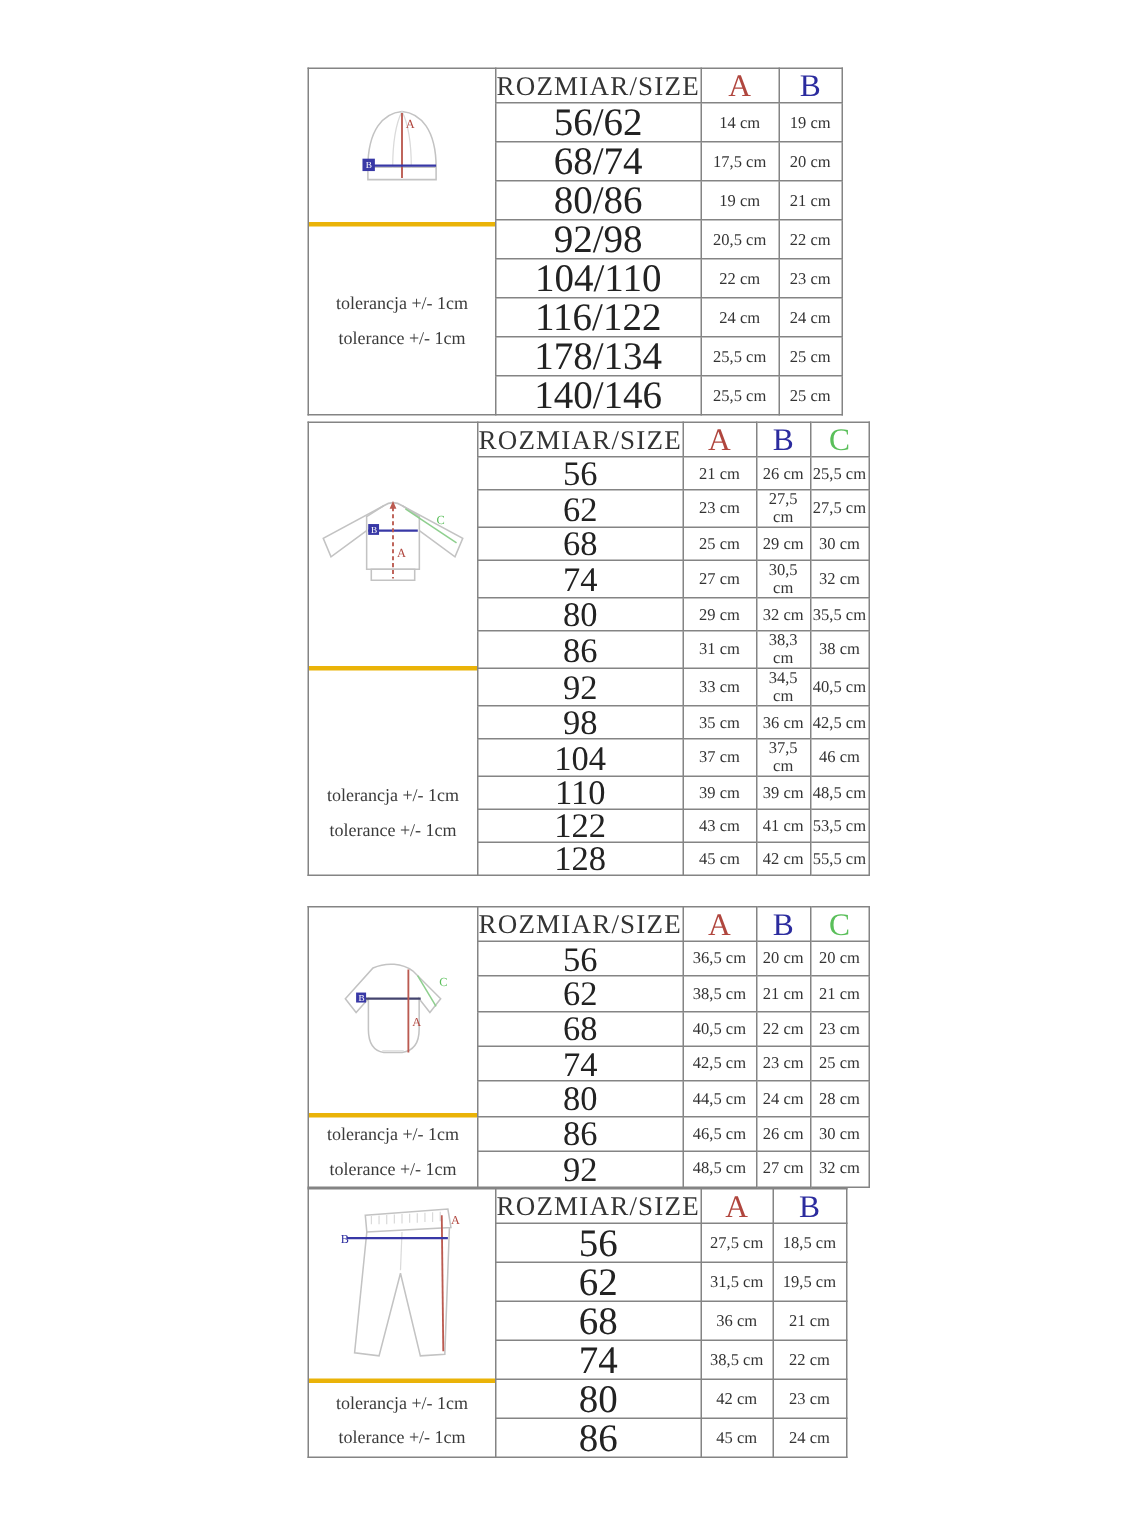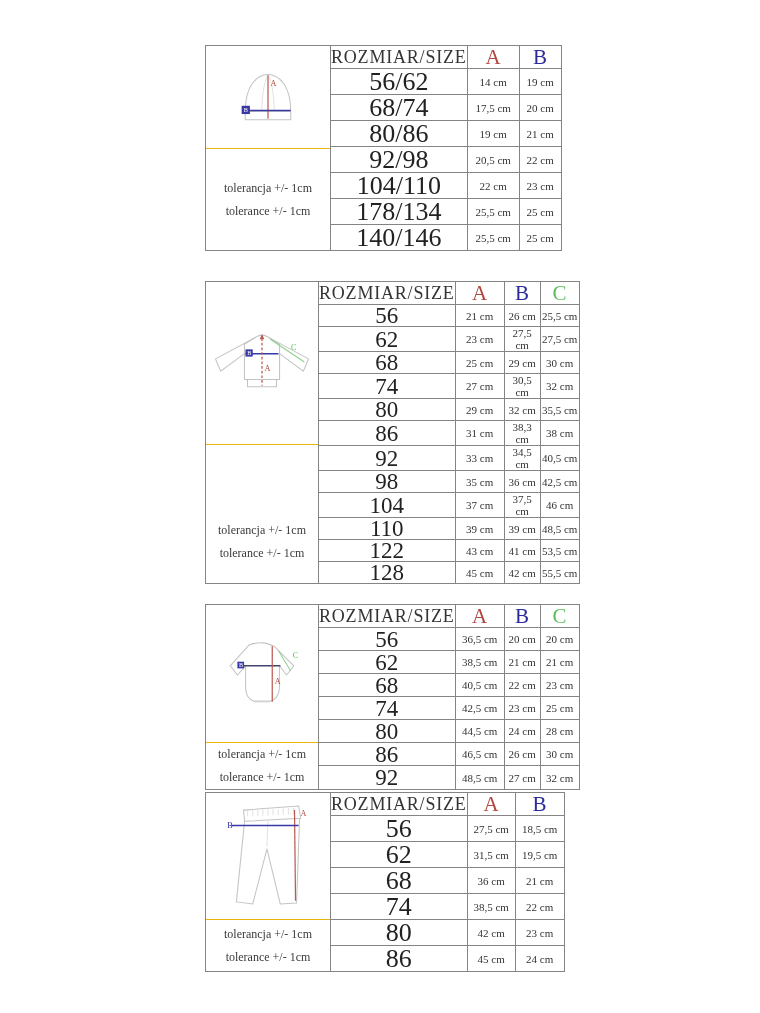--- a/index.html
+++ b/index.html
@@ -2,21 +2,21 @@
 <html><head>
 <meta charset="utf-8">
 <style>
   html,body{margin:0;padding:0;background:#ffffff;}
   .page{position:relative;width:760px;height:1013px;background:#ffffff;overflow:hidden;
         font-family:"Liberation Serif","DejaVu Serif",serif;color:#2f2f2f;}
   .panel{position:absolute;left:205px;display:flex;align-items:stretch;}
   .leftcol{display:flex;flex-direction:column;box-sizing:border-box;
            border:1px solid #848484;border-right:none;}
   .drawcell{display:flex;align-items:center;justify-content:center;box-sizing:border-box;}
-  .tolcell{flex:1;border-top:1px solid #eab308;display:flex;flex-direction:column;
+  .tolcell{flex:1;border-top:3px solid #eab308;display:flex;flex-direction:column;
            align-items:center;justify-content:center;font-size:12px;line-height:1.9;
            box-sizing:border-box;color:#3a3a3a;}
   .tolcell.low{justify-content:flex-end;padding-bottom:18px;}
   table.size-table{border-collapse:collapse;table-layout:fixed;}
   .size-table th,.size-table td{border:1px solid #848484;text-align:center;
       vertical-align:middle;padding:0;overflow:hidden;}
   th.rozmiar{font-size:18px;font-weight:normal;letter-spacing:0.8px;color:#343434;}
   th.letter{font-size:21px;font-weight:normal;line-height:1;}
   .col-a{color:#b0463e;} .col-b{color:#2b2b9e;} .col-c{color:#5abf5a;}
   td.size{color:#222;}
@@ -96,20 +96,25 @@
             <td class="size">92/98</td>
             <td class="cm">20,5 cm</td>
             <td class="cm">22 cm</td>
           </tr>
           <tr>
             <td class="size">104/110</td>
             <td class="cm">22 cm</td>
             <td class="cm">23 cm</td>
           </tr>
           <tr>
+            <td class="size">116/122</td>
+            <td class="cm">24 cm</td>
+            <td class="cm">24 cm</td>
+          </tr>
+          <tr>
             <td class="size">178/134</td>
             <td class="cm">25,5 cm</td>
             <td class="cm">25 cm</td>
           </tr>
           <tr>
             <td class="size">140/146</td>
             <td class="cm">25,5 cm</td>
             <td class="cm">25 cm</td>
           </tr>
         </tbody>

